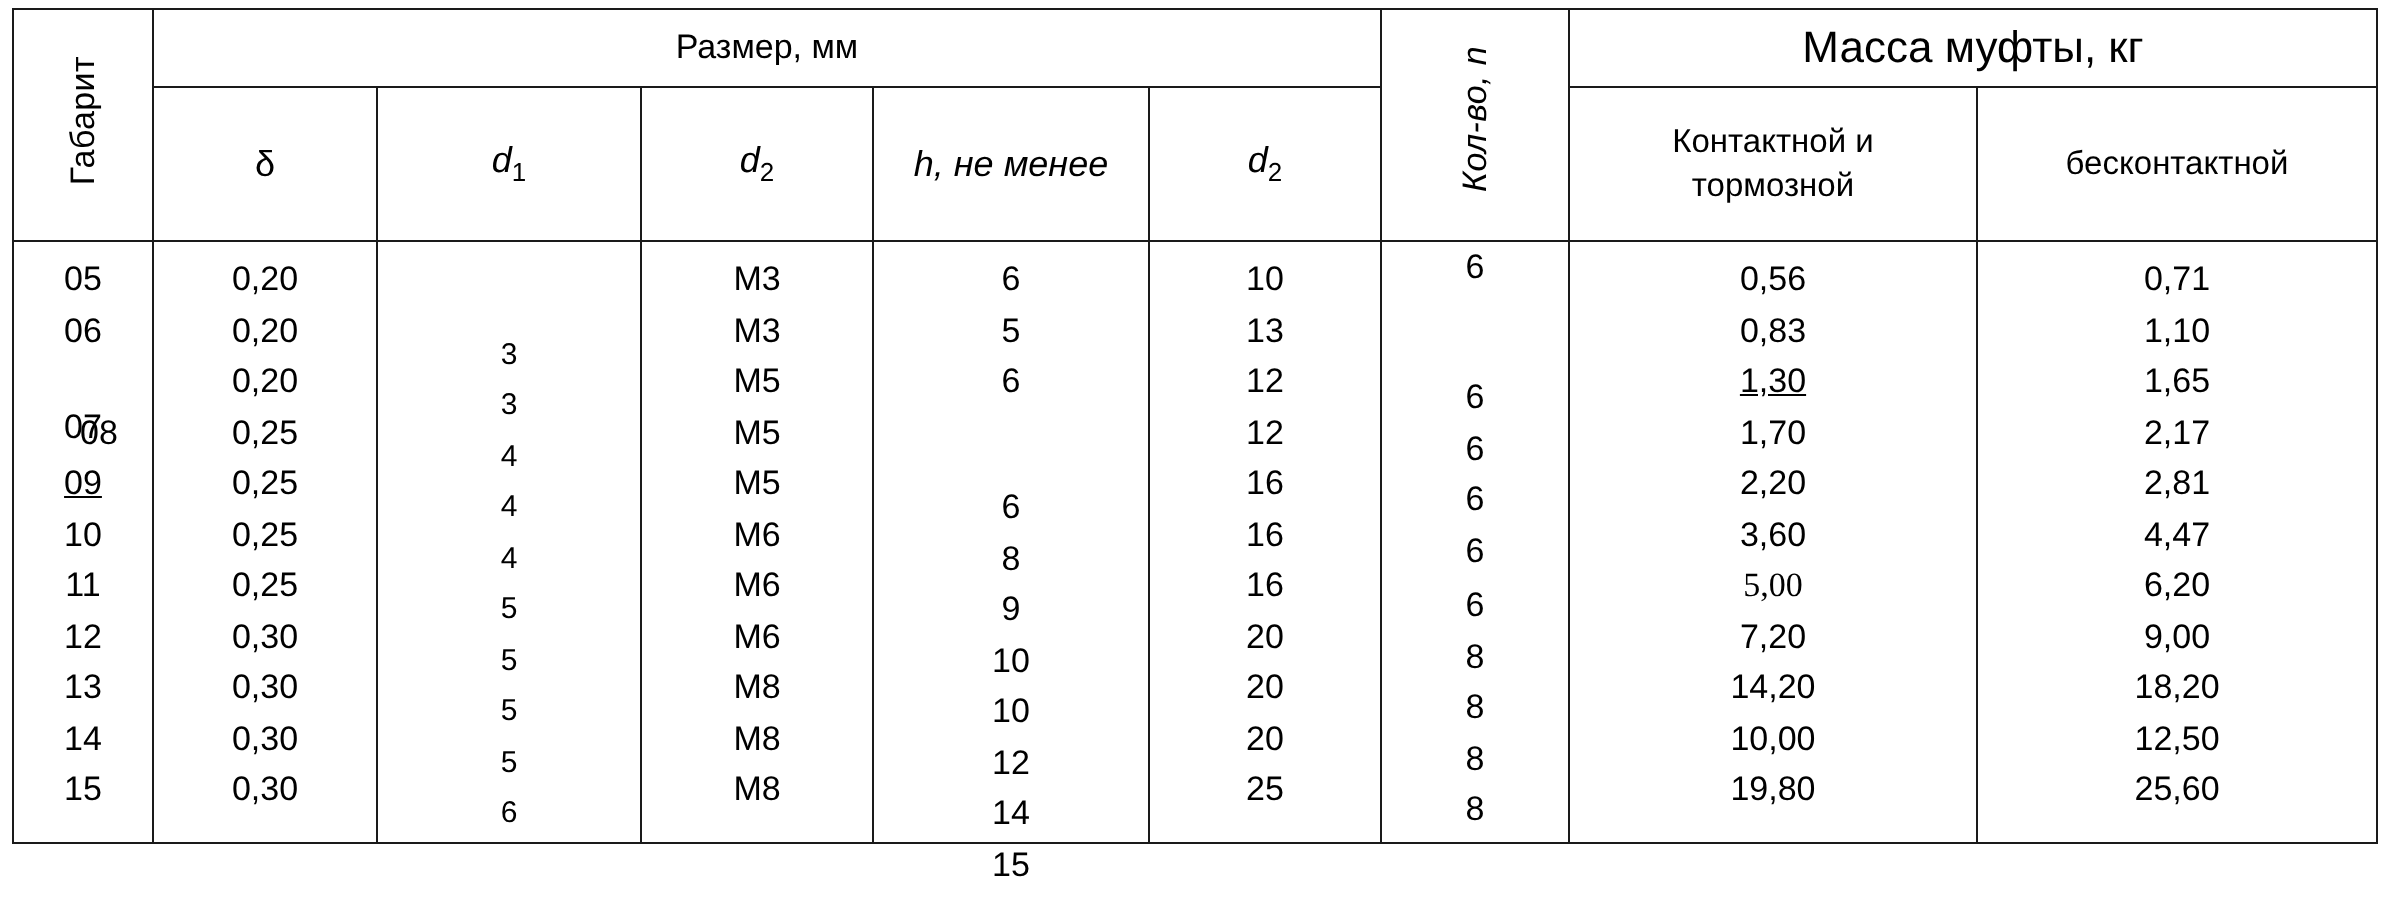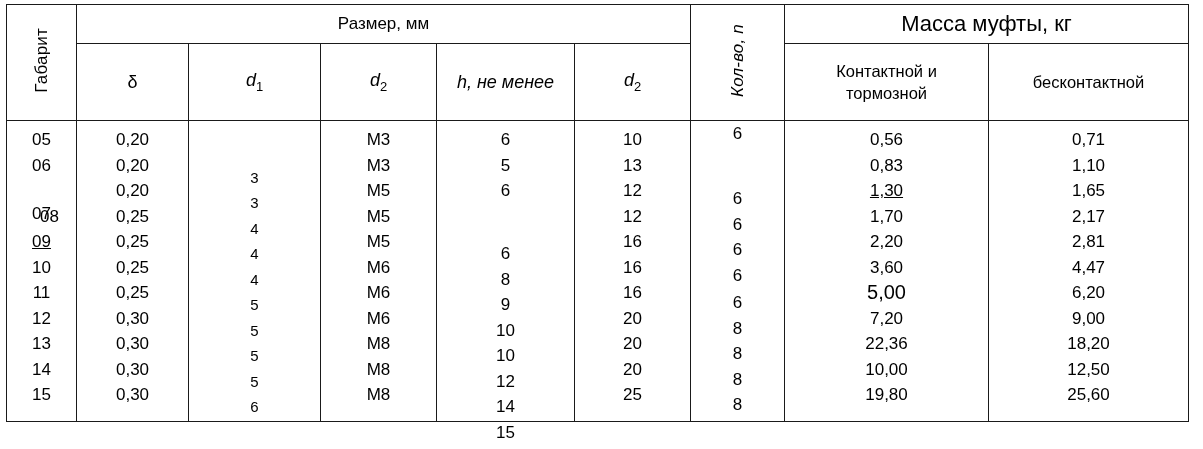--- a/index.html
+++ b/index.html
@@ -244,23 +244,23 @@
             </div>
           </td>
         <td>
             <div class="datawrap" id="col-m1">
               <div style="position: absolute; left: 0px; right: 0px; text-align: center; font-size: 17px; line-height: 25.5px; top: 6px;">0,56</div>
               <div style="position: absolute; left: 0px; right: 0px; text-align: center; font-size: 17px; line-height: 25.5px; top: 31.5px;">0,83</div>
               <div style="position: absolute; left: 0px; right: 0px; text-align: center; font-size: 17px; line-height: 25.5px; top: 57px; text-decoration: underline;">1,30</div>
               <div style="position: absolute; left: 0px; right: 0px; text-align: center; font-size: 17px; line-height: 25.5px; top: 82.5px;">1,70</div>
               <div style="position: absolute; left: 0px; right: 0px; text-align: center; font-size: 17px; line-height: 25.5px; top: 108px;">2,20</div>
               <div style="position: absolute; left: 0px; right: 0px; text-align: center; font-size: 17px; line-height: 25.5px; top: 133.5px;">3,60</div>
-              <div style="position: absolute; left: 0px; right: 0px; font-size: 20px; line-height: 25.5px; top: 159px;">5,00</div>
+              <div style="position: absolute; left: 0px; right: 0px; font-size: 17px; line-height: 25.5px; top: 159px; font-family: Liberation Serif, serif;">5,00</div>
               <div style="position: absolute; left: 0px; right: 0px; text-align: center; font-size: 17px; line-height: 25.5px; top: 184.5px;">7,20</div>
-              <div style="position: absolute; left: 0px; right: 0px; text-align: center; font-size: 17px; line-height: 25.5px; top: 210px;">22,36</div>
+              <div style="position: absolute; left: 0px; right: 0px; text-align: center; font-size: 17px; line-height: 25.5px; top: 210px;">14,20</div>
               <div style="position: absolute; left: 0px; right: 0px; text-align: center; font-size: 17px; line-height: 25.5px; top: 235.5px;">10,00</div>
               <div style="position: absolute; left: 0px; right: 0px; text-align: center; font-size: 17px; line-height: 25.5px; top: 261px;">19,80</div>
             </div>
           </td>
         <td>
             <div class="datawrap" id="col-m2">
               <div style="position: absolute; left: 0px; right: 0px; text-align: center; font-size: 17px; line-height: 25.5px; top: 6px;">0,71</div>
               <div style="position: absolute; left: 0px; right: 0px; text-align: center; font-size: 17px; line-height: 25.5px; top: 31.5px;">1,10</div>
               <div style="position: absolute; left: 0px; right: 0px; text-align: center; font-size: 17px; line-height: 25.5px; top: 57px;">1,65</div>
               <div style="position: absolute; left: 0px; right: 0px; text-align: center; font-size: 17px; line-height: 25.5px; top: 82.5px;">2,17</div>

